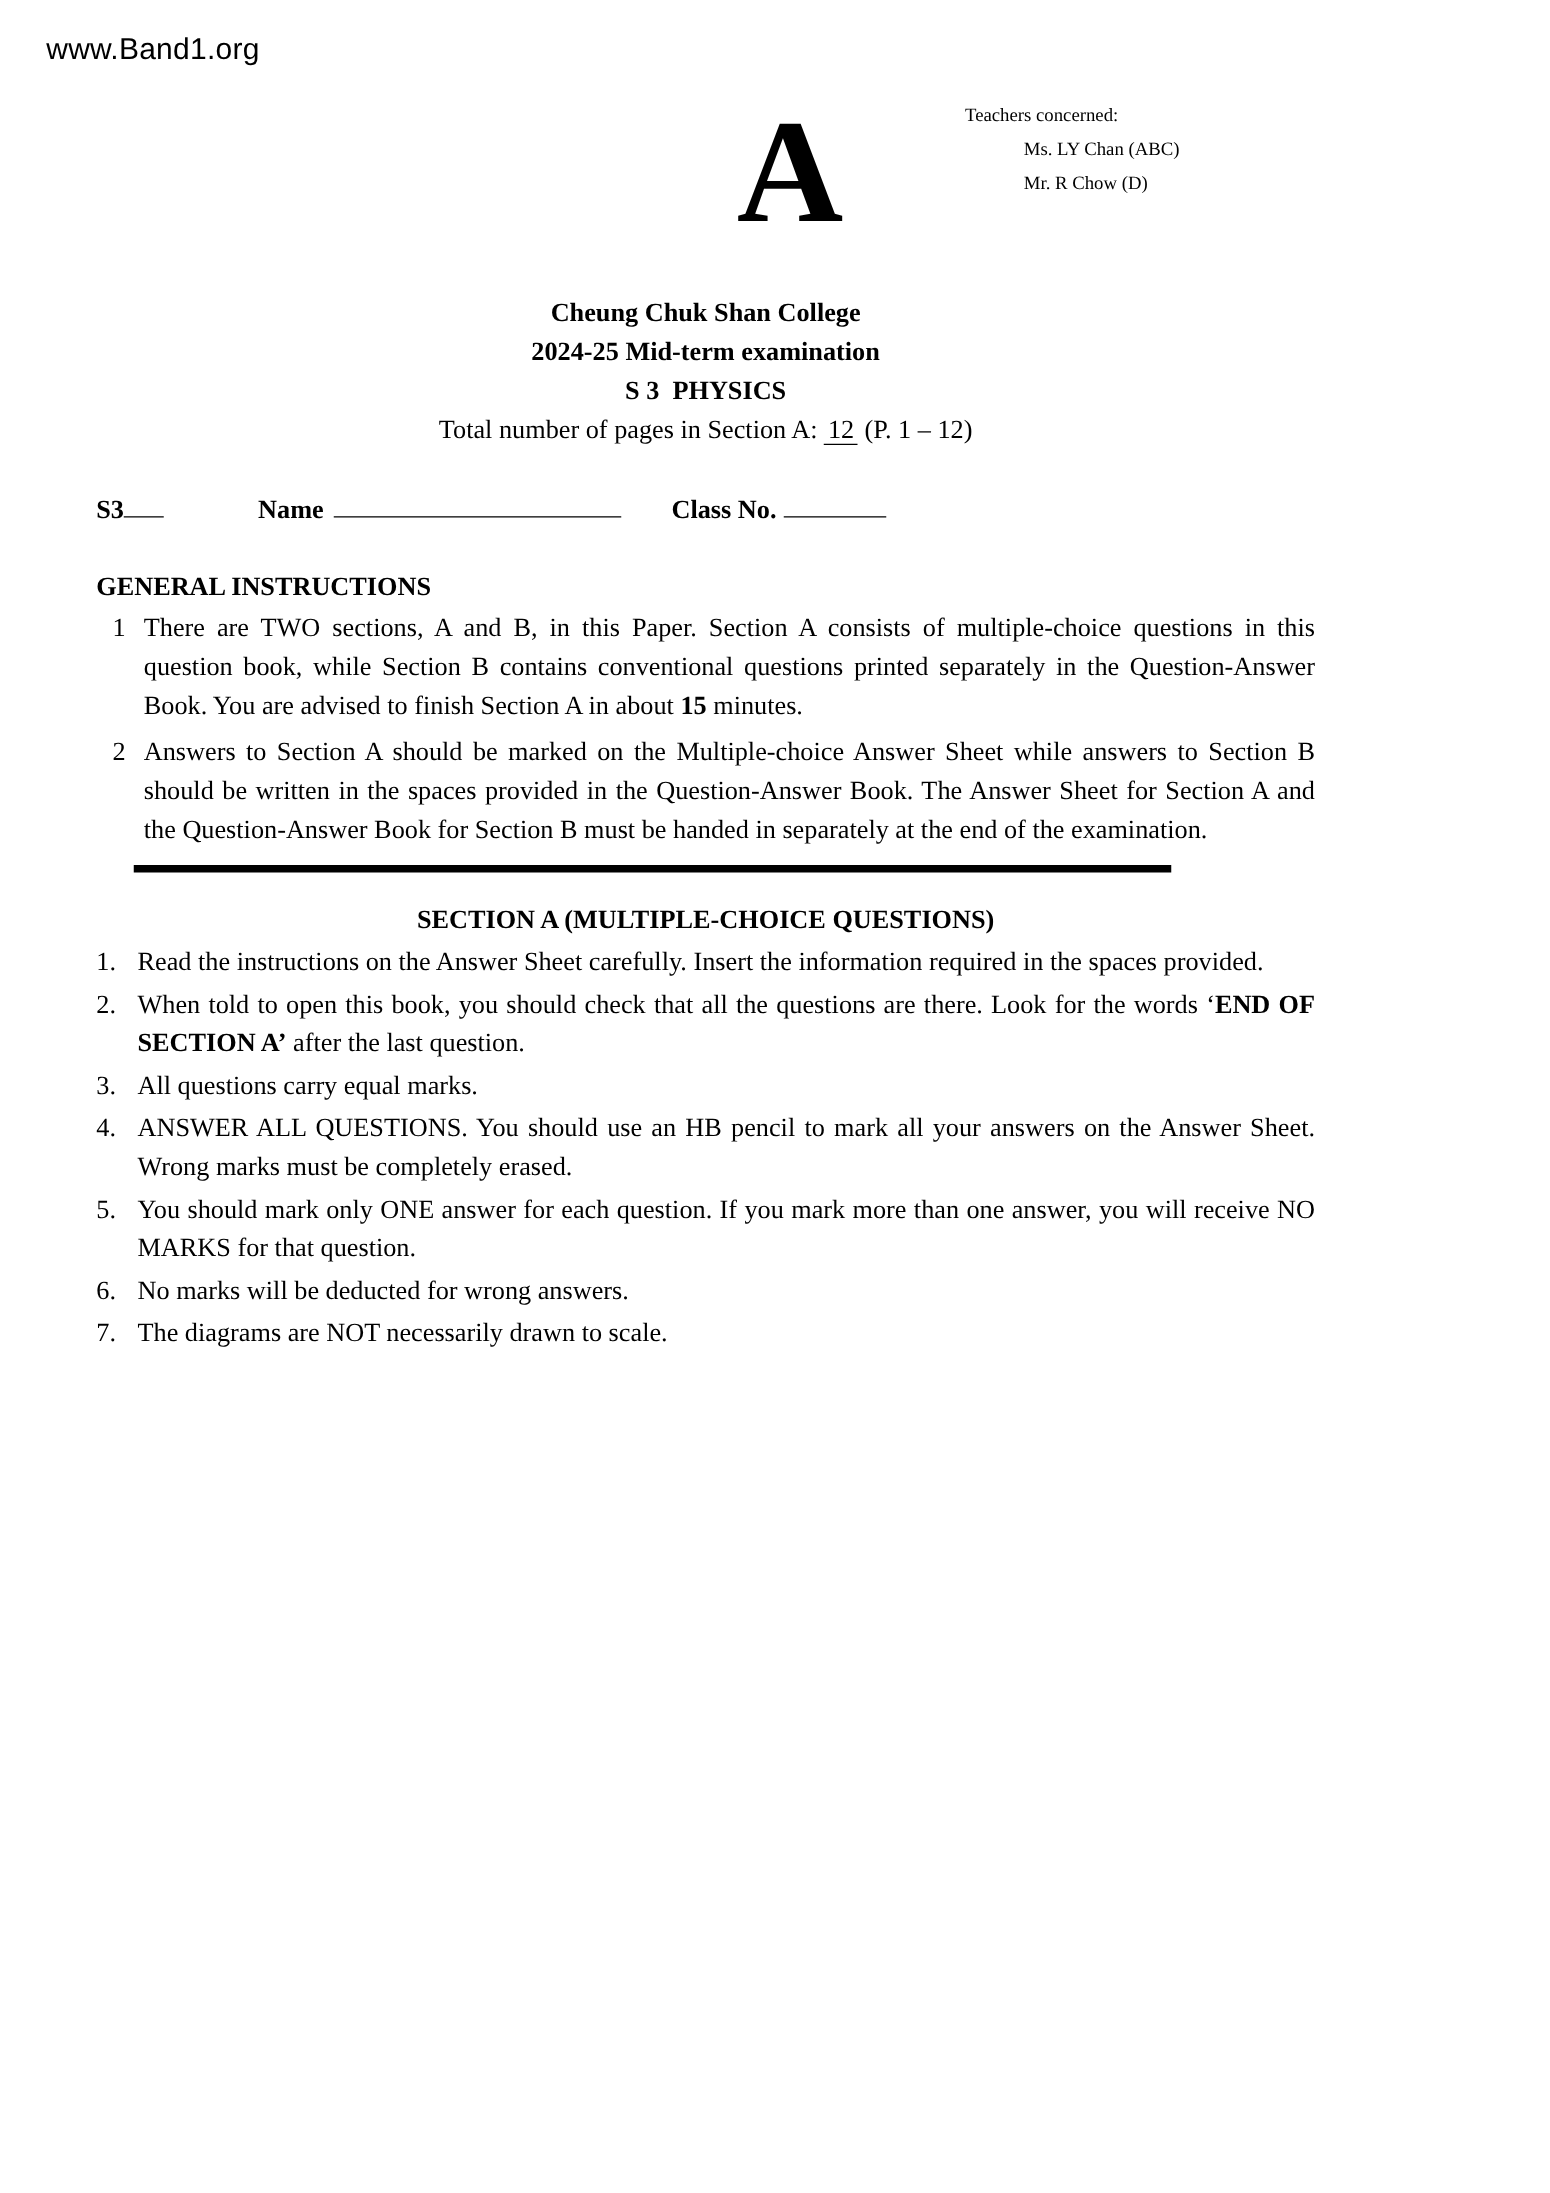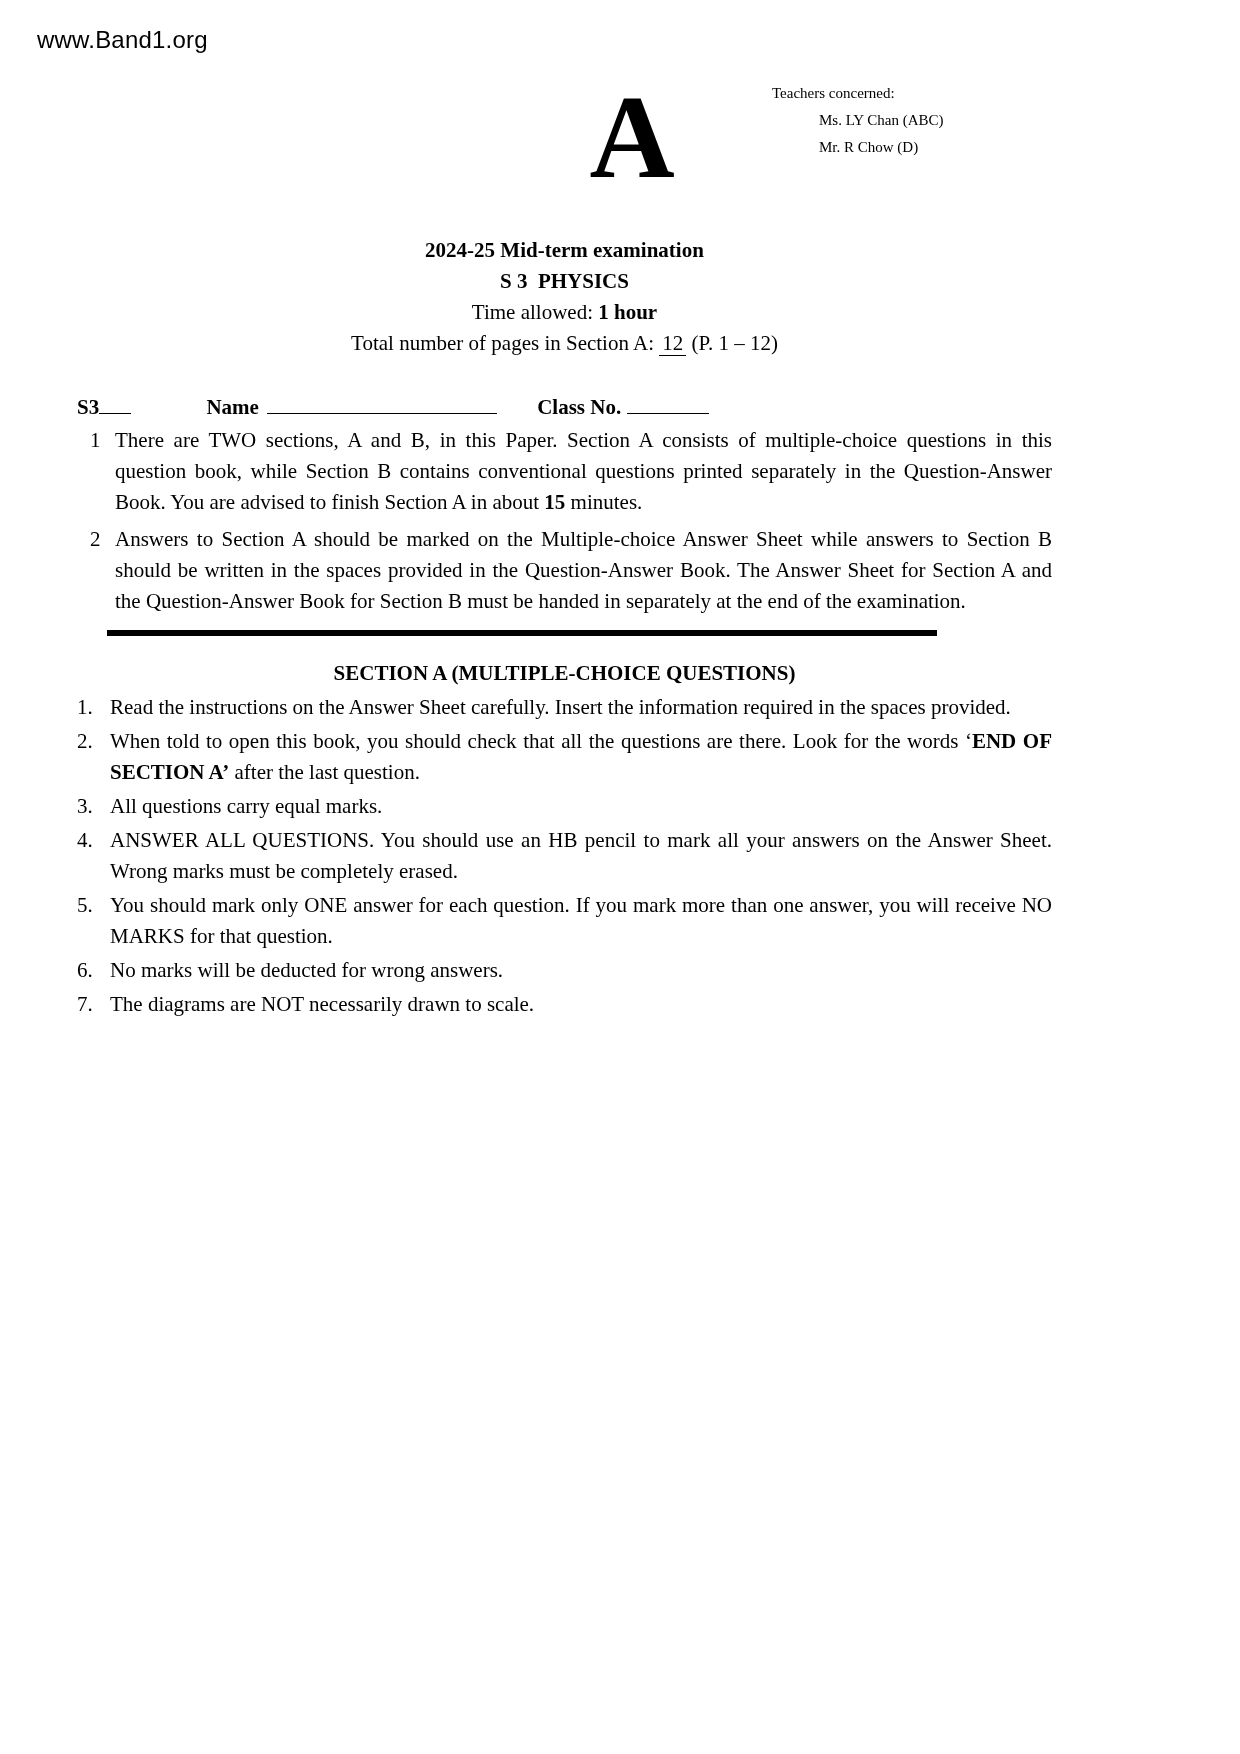--- a/index.html
+++ b/index.html
@@ -93,33 +93,34 @@
       <div>Ms. LY Chan (ABC)</div>
       <div>Mr. R Chow (D)</div>
     </div>
   </div>
 
   <div class="big-letter">A</div>
 
   <div class="content">
 
     <div class="header-block">
+      <div class="bold">Cheung Chuk Shan College</div>
       <div class="bold">2024-25 Mid-term examination</div>
       <div class="bold">S 3&nbsp; PHYSICS</div>
-      <div><span>Time allowed: </span><span class="bold">1 hour</span></div>
       <div><span>Total number of pages in Section A: </span><span class="underlined">12</span><span> (P. 1 – 12)</span></div>
     </div>
 
     <div class="student-line">
       <span class="bold">S3</span><span class="blank blank-s3"></span>
       <span class="bold name-label">Name</span><span class="blank blank-name"></span>
       <span class="bold classno-label">Class No.</span><span class="blank blank-classno"></span>
     </div>
 
     <div>
+      <div class="gi-title bold">GENERAL INSTRUCTIONS</div>
 
       <div class="num-item gi-item">
         <div class="num">1</div>
         <div class="itext"><span>There are TWO sections, A and B, in this Paper. Section A consists of multiple-choice questions in this question book, while Section B contains conventional questions printed separately in the Question-Answer Book. You are advised to finish Section A in about </span><span class="bold">15</span><span> minutes.</span></div>
       </div>
 
       <div class="num-item gi-item">
         <div class="num">2</div>
         <div class="itext"><span>Answers to Section A should be marked on the Multiple-choice Answer Sheet while answers to Section B should be written in the spaces provided in the Question-Answer Book. The Answer Sheet for Section A and the Question-Answer Book for Section B must be handed in separately at the end of the examination.</span></div>
       </div>

